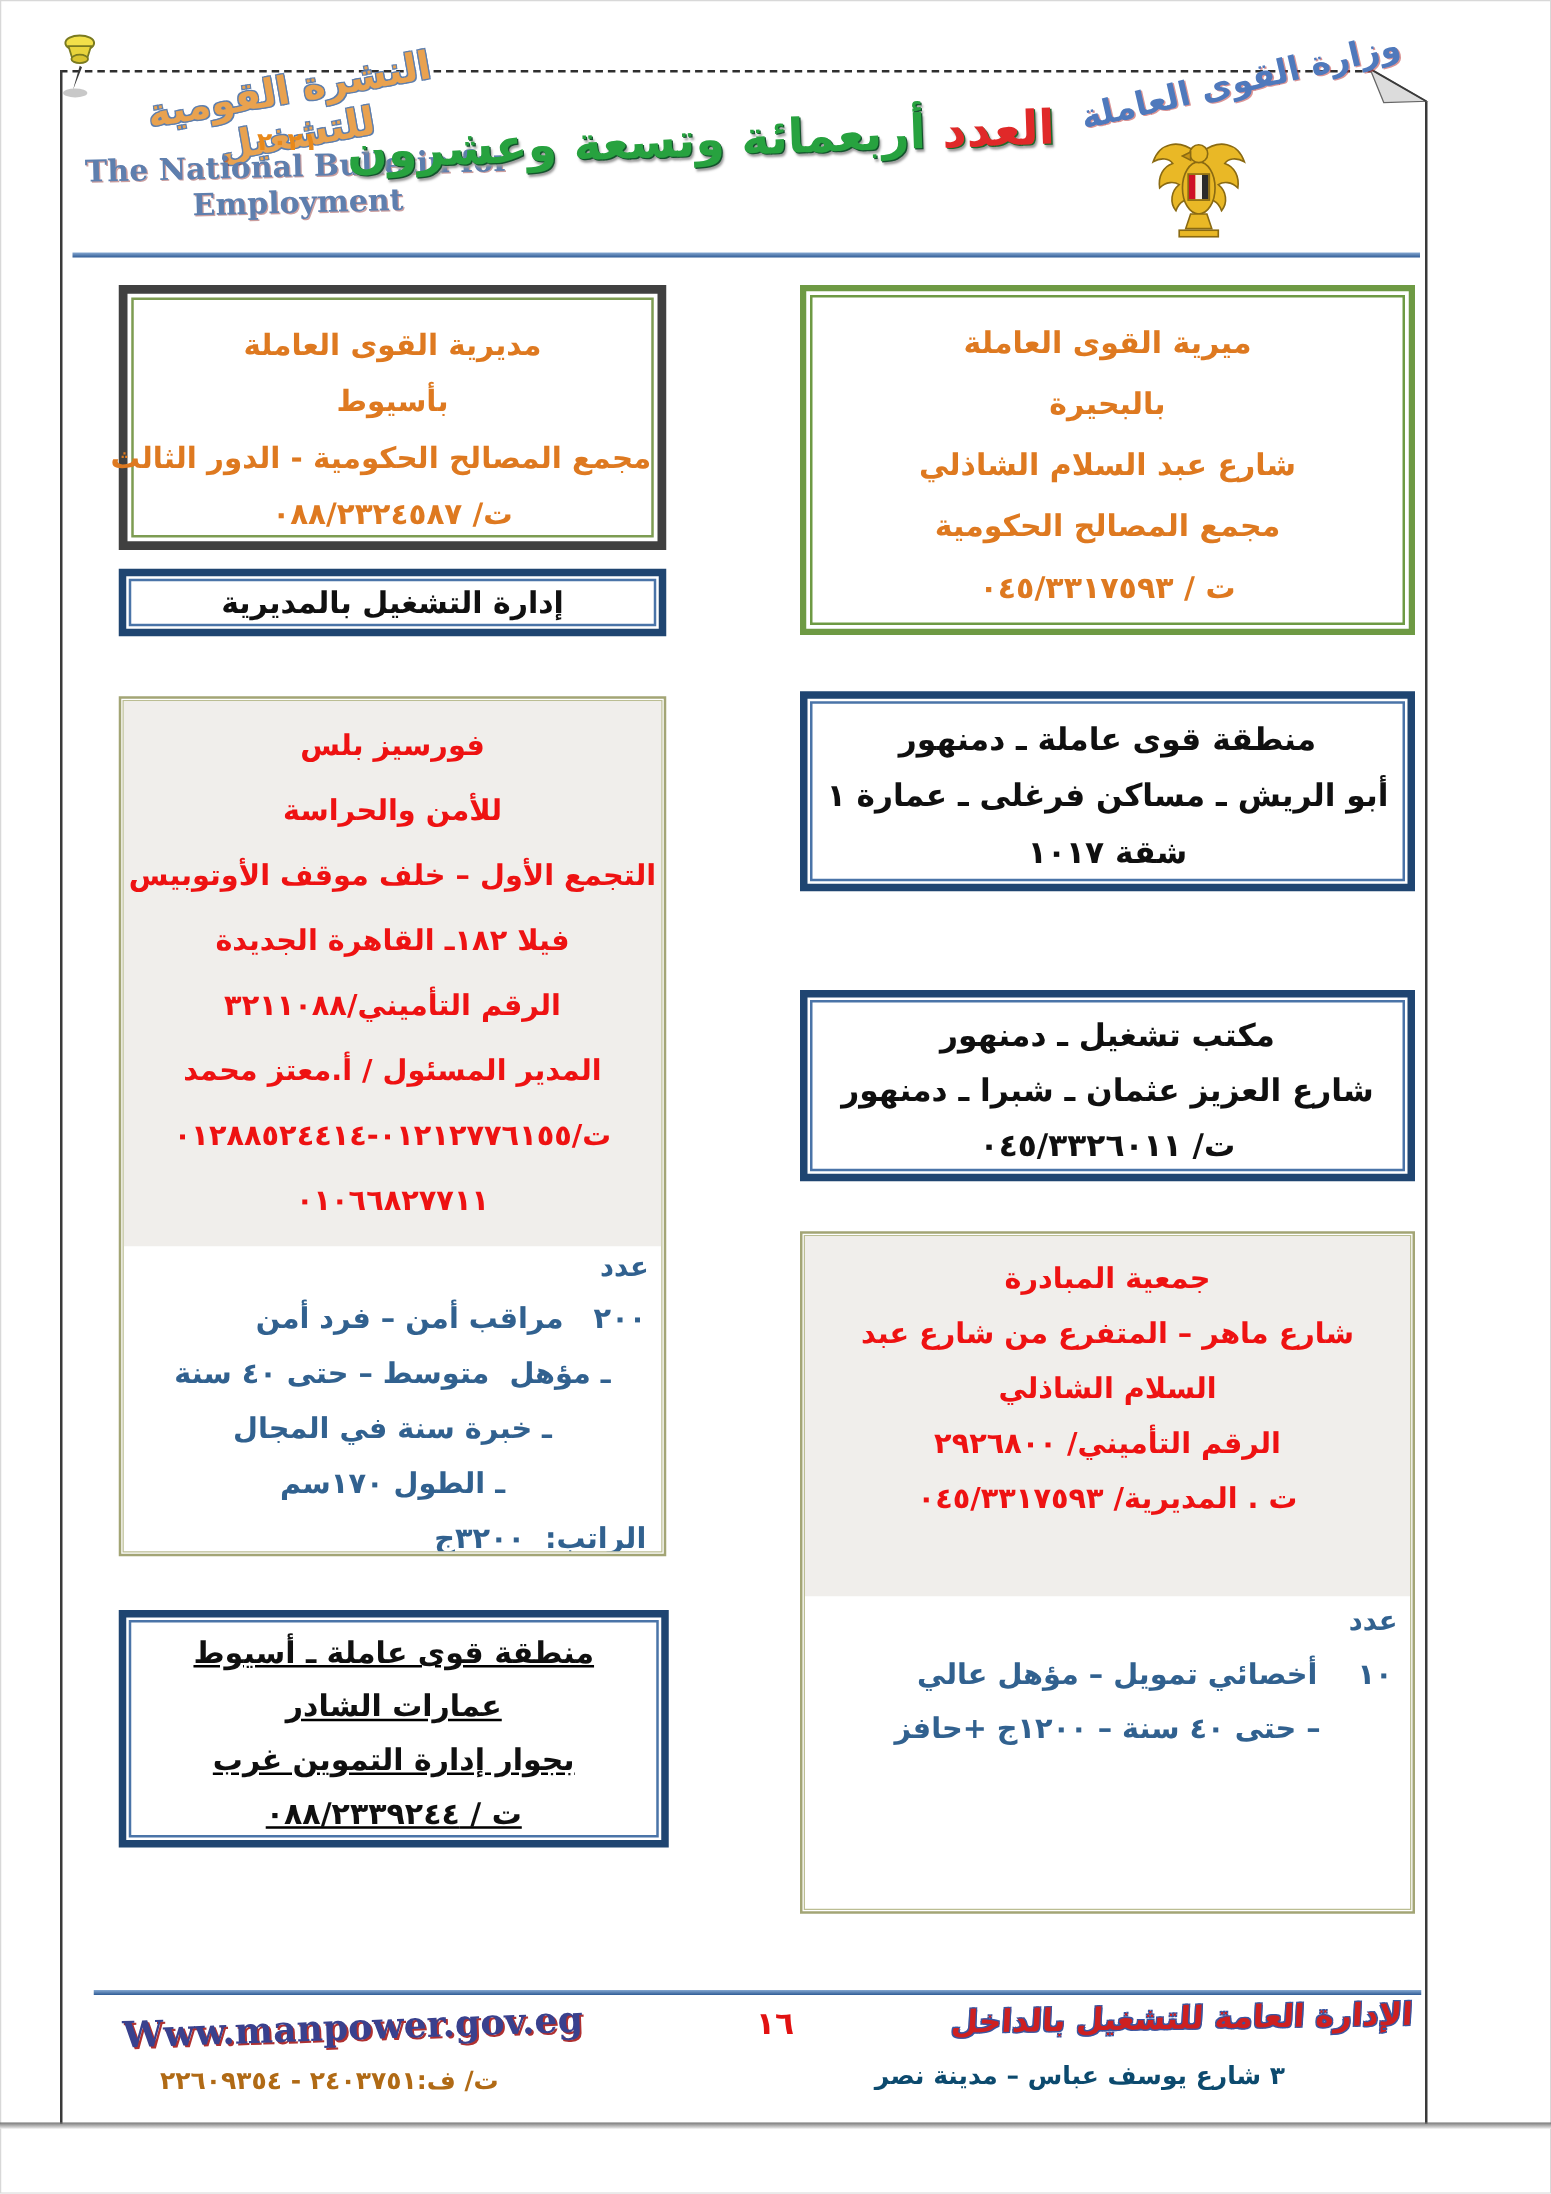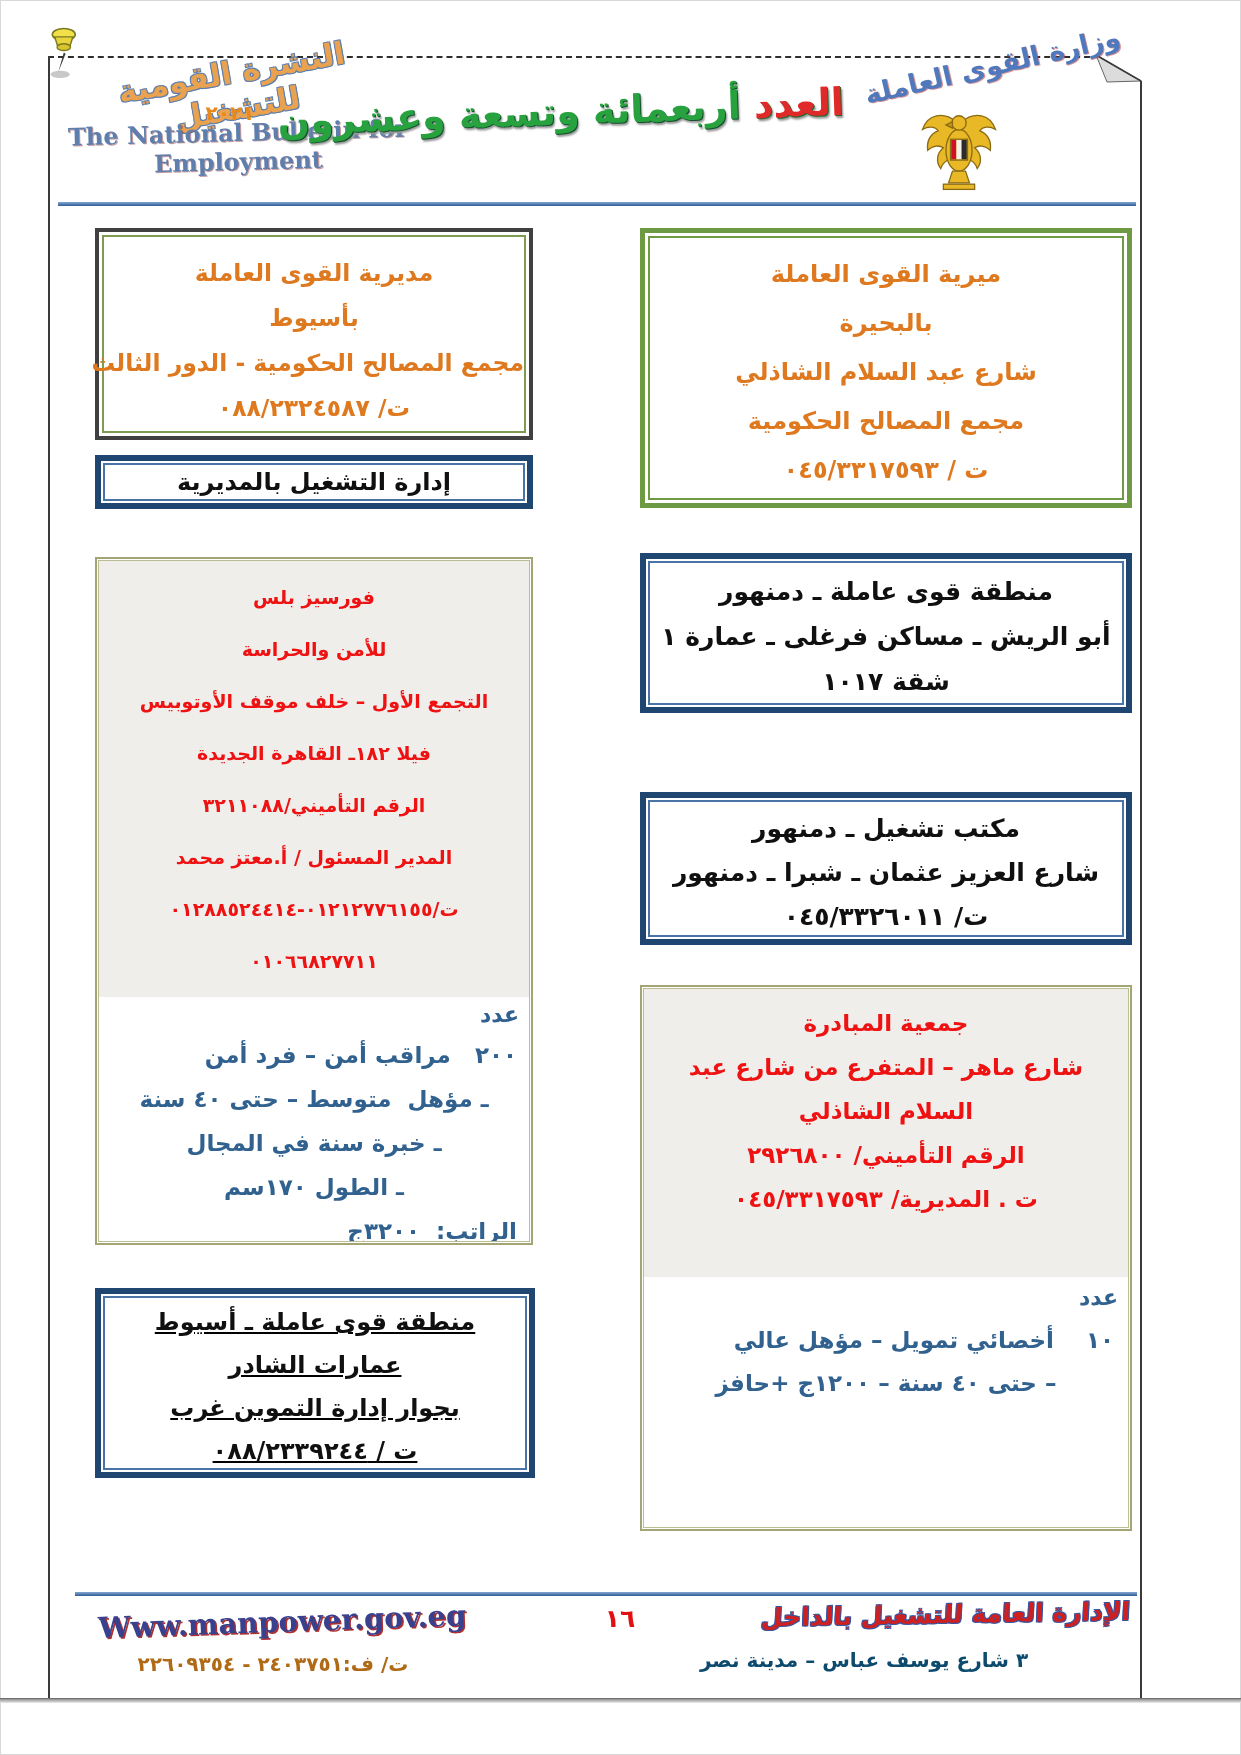--- a/index.html
+++ b/index.html
@@ -28,21 +28,21 @@
   .issue-rest{color:#27a23f;text-shadow:1px 1px 0 #14532d,2px 3px 2px #9a9a9a;}
   .ministry{left:840px;top:50px;width:305px;text-align:center;transform:rotate(-13deg);
     font-size:27px;font-weight:bold;color:#4f79bc;text-shadow:1px 1px 0 rgba(190,60,60,.55);}
   .eagle{left:916px;top:106px;width:86px;height:86px;}
   .pushpin{left:44px;top:26px;width:42px;height:58px;}
   .fold{left:1096px;top:54px;width:48px;height:30px;}
   .header-rule{left:58px;top:202px;width:1078px;height:4px;background:linear-gradient(#86a9d2,#2f5b95);}
   
   .box{position:absolute;box-sizing:border-box;}
   .box .inner{box-sizing:border-box;width:100%;height:100%;}
-  .box.olive{border:4px solid #404040;padding:3px;}
+  .box.olive{border:7px solid #404040;padding:3px;}
   .box.olive .inner{border:2px solid #7d9c52;}
   .box.green{border:5px solid #6e9a44;padding:3px;}
   .box.green .inner{border:2px solid #6e9a44;}
   .box.navy{border:6px solid #1f4571;padding:2px;}
   .box.navy .inner{border:2px solid #4a74a8;}
   .box.tan{border:2px solid #a3a575;padding:1px;}
   .box.tan .inner{border:1px solid #bbbd93;overflow:hidden;}
   .line{text-align:center;white-space:nowrap;}
   .orange .line{color:#de7920;font-weight:bold;}
   .black .line{color:#101010;font-weight:bold;}
@@ -51,36 +51,36 @@
   .gray-sec{background:#f0eeeb;}
   
   #box-asyut-dir .inner{padding-top:14px;}  #box-asyut-dir .line{font-size:23.5px;line-height:45px;}
   #box-admin .inner{display:flex;align-items:center;justify-content:center;}
   #box-admin .line{font-size:24px;line-height:26px;}
   #box-behira .inner{padding-top:12px;} #box-behira .line{font-size:24px;line-height:49px;}
   #box-dam-area .inner{padding-top:6px;} #box-dam-area .line{font-size:25px;line-height:45px;}
   #box-office .inner{padding-top:5px;} #box-office .line{font-size:25px;line-height:44px;}
   #box-asyut-area .inner{padding-top:3px;} #box-asyut-area .line{font-size:24px;line-height:43px;}
   #box-forces .gray-sec{padding-top:10px;height:426px;}
-  #box-forces .red-line{font-size:19px;line-height:52px;}
+  #box-forces .red-line{font-size:23px;line-height:52px;}
   #box-forces .count{font-size:22px;line-height:36px;text-align:right;padding-left:0;padding-right:10px;}
   #box-forces .job{font-size:23px;line-height:44px;text-align:center;}
   #box-forces .job.first,#box-forces .job.last{text-align:right;padding-right:12px;}
   #box-initiative .gray-sec{padding-top:12px;height:276px;}
   #box-initiative .red-line{font-size:23px;line-height:44px;}
   #box-initiative .count{font-size:22px;line-height:42px;text-align:right;padding-right:10px;}
   #box-initiative .job{font-size:23px;line-height:43px;text-align:center;}
   #box-initiative .job.first{text-align:right;padding-right:14px;}
   
   .footer-rule{left:75px;top:1592px;width:1062px;height:4px;background:linear-gradient(#86a9d2,#2f5b95);}
   .page-num{left:578px;top:1604px;width:84px;text-align:center;color:#e11111;font-size:25px;font-weight:bold;}
   .site{left:98px;top:1606px;width:290px;text-align:center;direction:ltr;transform:rotate(-2deg);
     font-family:"DejaVu Serif", serif;font-size:29px;font-weight:bold;color:#39418e;
     text-shadow:1.5px 1.5px 0 #b03030;white-space:nowrap;}
-  .phone{left:128px;top:1652px;width:290px;text-align:center;color:#b06a15;font-size:20px;font-weight:bold;white-space:nowrap;}
+  .phone{left:128px;top:1652px;width:290px;text-align:left;color:#b06a15;font-size:20px;font-weight:bold;white-space:nowrap;}
   .dept{left:748px;top:1600px;width:395px;text-align:center;transform:rotate(-1deg) skewX(-4deg);
     font-size:25px;font-weight:bold;color:#ce2020;
     text-shadow:-1px -1px 0 #3a55a0,1px -1px 0 #3a55a0,-1px 1px 0 #3a55a0,1px 1px 0 #3a55a0;white-space:nowrap;}
   .addr{left:628px;top:1648px;width:472px;text-align:center;color:#0c4a6e;font-size:20px;font-weight:bold;white-space:nowrap;}
 </style>
 </head>
 <body>
 
 <div class="page">
 

